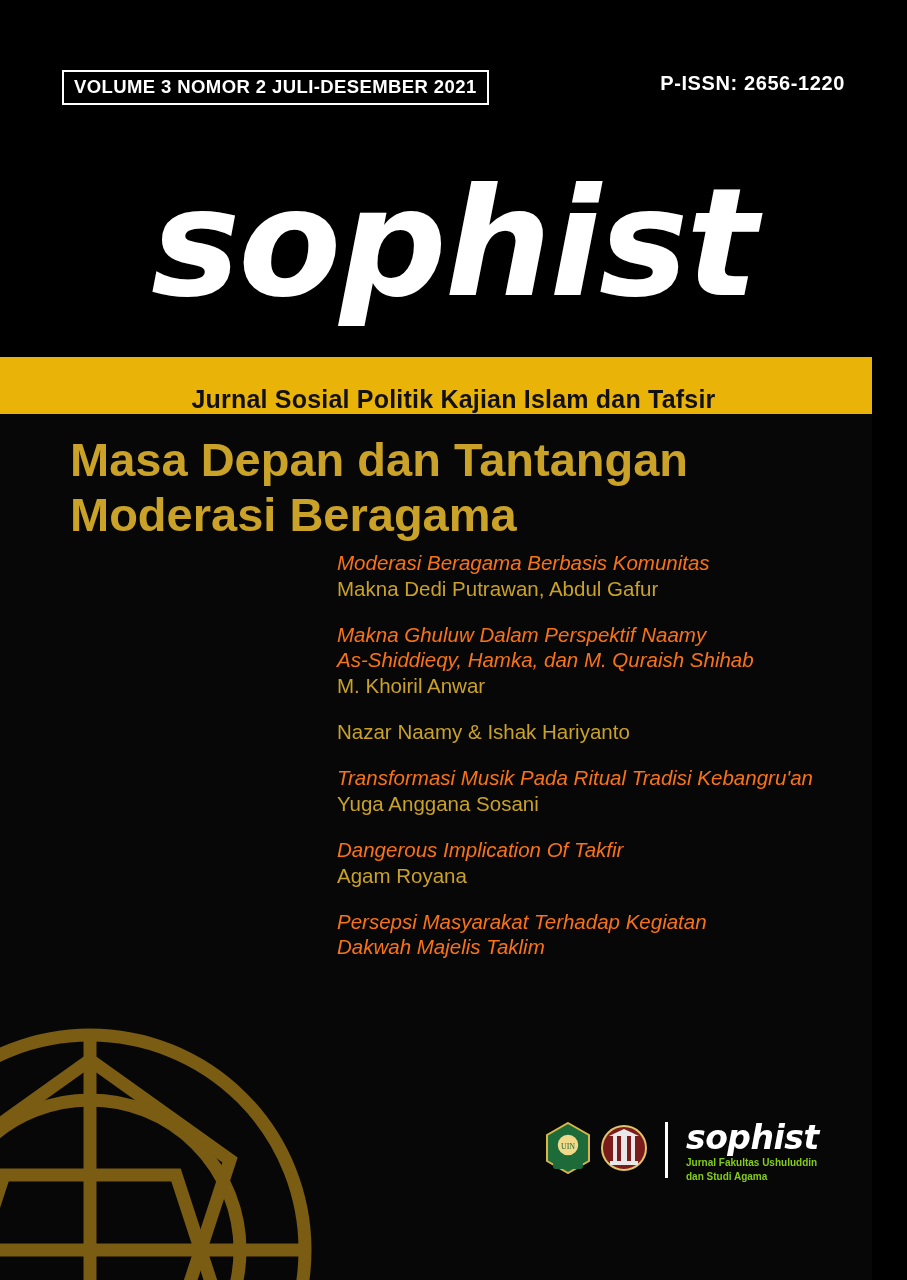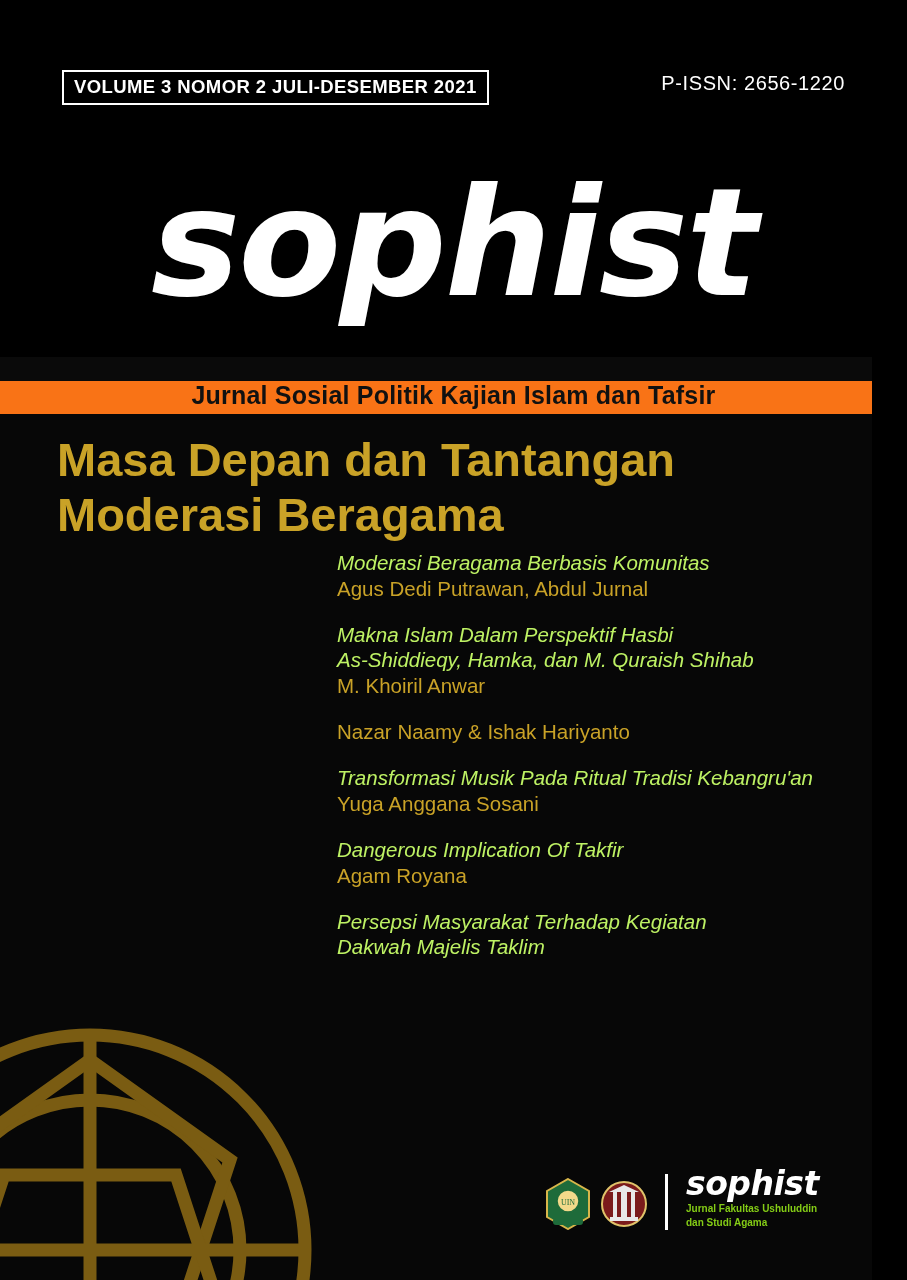--- a/index.html
+++ b/index.html
@@ -38,21 +38,21 @@
     font-weight: bold;
     letter-spacing: 0.4px;
     white-space: nowrap;
   }
   .issn {
     position: absolute;
     right: 62px;
     top: 72px;
     color: #ffffff;
     font-size: 20px;
-    font-weight: normal;
+    font-weight: bold;
     letter-spacing: 0.6px;
     white-space: nowrap;
   }
 
   
   .wordmark {
     position: absolute;
     left: 0;
     top: 168px;
     width: 907px;
@@ -66,25 +66,24 @@
     line-height: 150px;
   }
 
   
   .subtitle-strip {
     position: absolute;
     left: 0;
     top: 357px;
     width: 907px;
     height: 57px;
-    background: #f97316;
+    background: #eab308;
     display: flex;
-    align-items: flex-start;
+    align-items: flex-end;
     justify-content: center;
-    margin-top: 24px;
   }
   .subtitle-strip .sub-text {
     color: #111111;
     font-size: 25px;
     font-weight: 600;
     letter-spacing: 0.2px;
     white-space: nowrap;
   }
 
   
@@ -104,62 +103,62 @@
     left: -140px;
     bottom: -200px;
     width: 460px;
     height: 460px;
     opacity: 1;
   }
   .geo svg { display: block; }
 
   .main-title {
     position: absolute;
-    left: 57px;
+    left: 70px;
     top: 18px;
     color: #c9a227;
     font-size: 47px;
     font-weight: 600;
     line-height: 55px;
     letter-spacing: 0px;
     white-space: pre-line;
   }
 
   .toc {
     position: absolute;
     left: 337px;
     top: 136px;
     width: 540px;
   }
   .toc-item {
     margin-bottom: 20px;
   }
   .toc-item .a-title {
-    color: #bef264;
+    color: #f97316;
     font-style: italic;
     font-size: 20.5px;
     line-height: 25px;
     font-weight: 500;
     white-space: pre-line;
   }
   .toc-item .a-authors {
     color: #c9a227;
     font-size: 20.5px;
     line-height: 26px;
     font-weight: 500;
     margin-top: 1px;
   }
 
   
   .footer {
     position: absolute;
     left: 545px;
-    top: 1168px;
+    top: 1122px;
     display: flex;
-    align-items: flex-end;
+    align-items: flex-start;
     gap: 10px;
   }
   .logo-badge {
     width: 46px;
     height: 52px;
     display: block;
   }
   .divider-bar {
     width: 3px;
     height: 56px;
@@ -214,25 +213,25 @@
       </svg>
     </div>
 
     <div class="main-title">Masa Depan dan Tantangan
 Moderasi Beragama</div>
 
     <div class="toc">
 
       <div class="toc-item">
         <div class="a-title">Moderasi Beragama Berbasis Komunitas</div>
-        <div class="a-authors">Agus Dedi Putrawan, Abdul Jurnal</div>
-      </div>
-
-      <div class="toc-item">
-        <div class="a-title">Makna Islam Dalam Perspektif Hasbi
+        <div class="a-authors">Makna Dedi Putrawan, Abdul Gafur</div>
+      </div>
+
+      <div class="toc-item">
+        <div class="a-title">Makna Ghuluw Dalam Perspektif Naamy
 As-Shiddieqy, Hamka, dan M. Quraish Shihab</div>
         <div class="a-authors">M. Khoiril Anwar</div>
       </div>
 
       <div class="toc-item">
         <div class="a-authors">Nazar Naamy &amp; Ishak Hariyanto</div>
       </div>
 
       <div class="toc-item">
         <div class="a-title">Transformasi Musik Pada Ritual Tradisi Kebangru'an</div>

